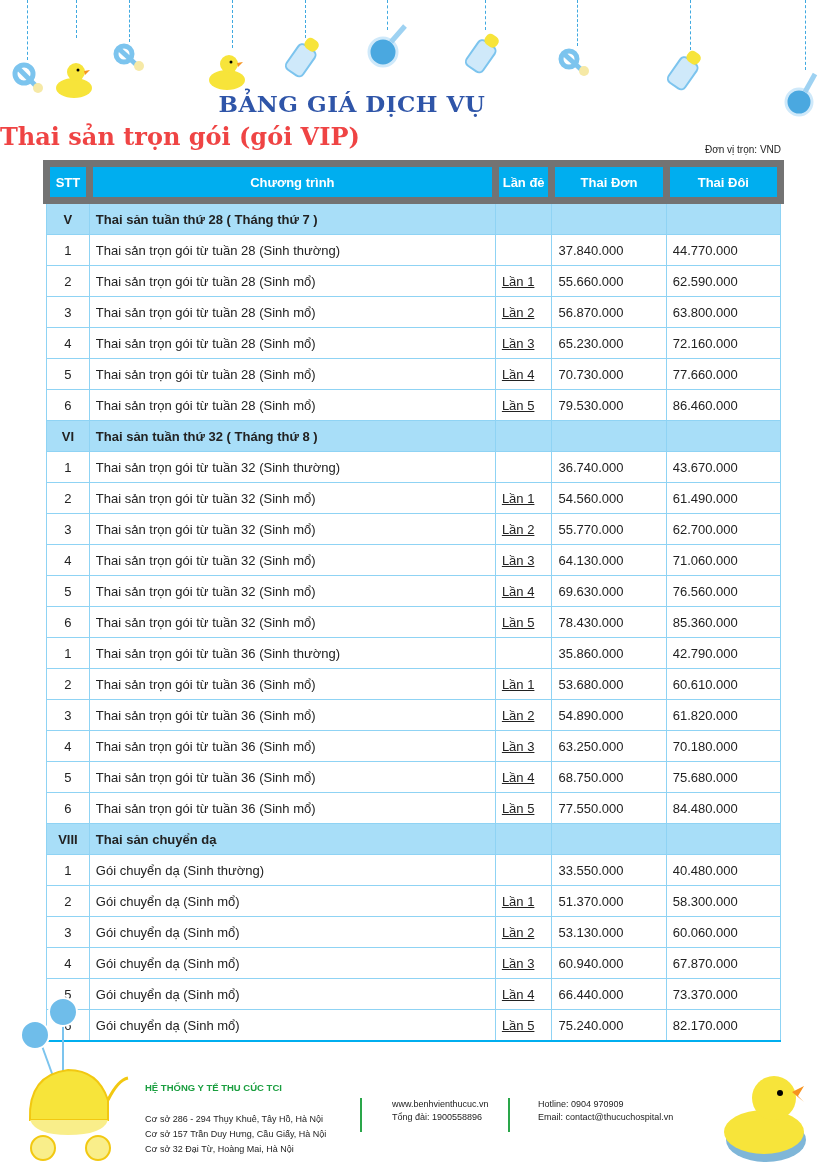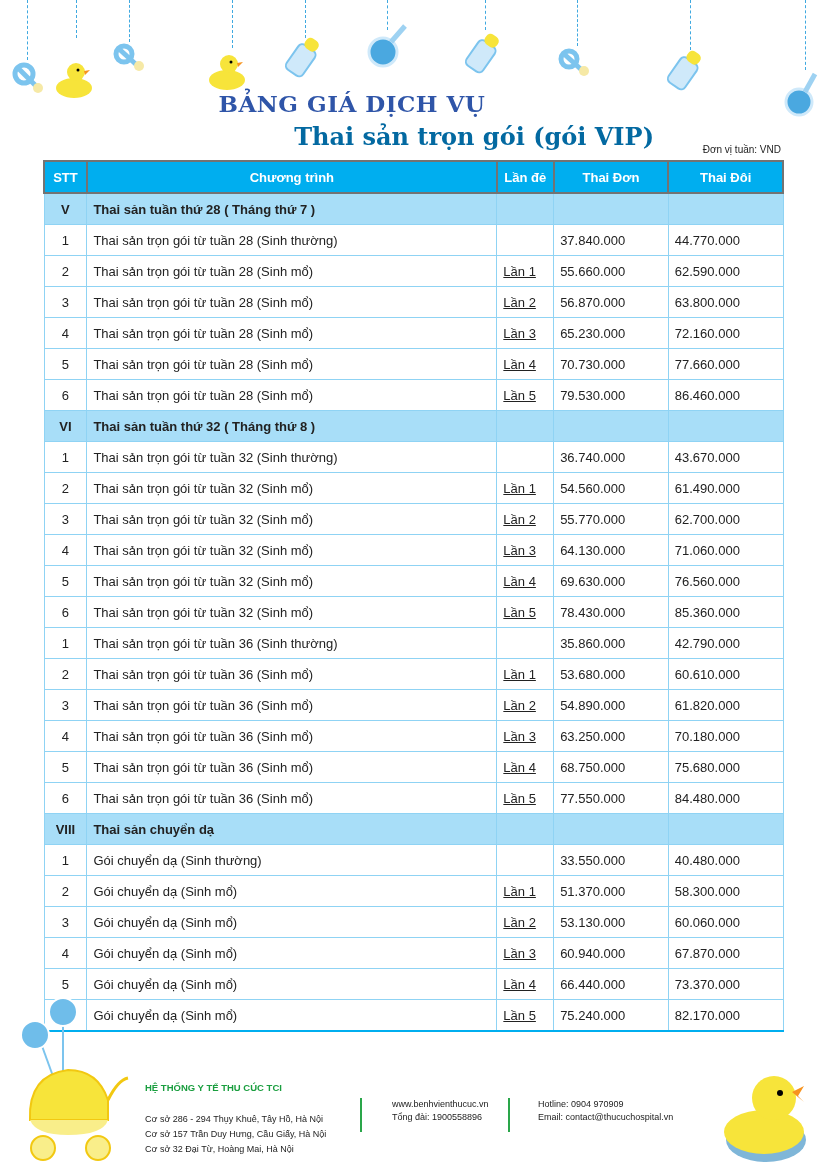--- a/index.html
+++ b/index.html
@@ -1,23 +1,23 @@
 <!DOCTYPE html>
 <html><head>
 <meta charset="utf-8">
 <style>
   html,body{margin:0;padding:0;}
   body{width:827px;height:1169px;position:relative;background:#ffffff;overflow:hidden;font-family:"Liberation Sans","DejaVu Sans",sans-serif;color:#222;}
   .deco{position:absolute;}
   .string{position:absolute;top:0;width:0;border-left:1px dashed #3fa9e0;}
   .title1{position:absolute;top:90px;left:0;width:704px;text-align:center;font-family:"DejaVu Serif","Liberation Serif",serif;font-weight:bold;font-size:23px;color:#2f55a8;letter-spacing:0.5px;}
-  .title2{position:absolute;top:122px;left:0;width:654px;text-align:right;font-family:"DejaVu Serif","Liberation Serif",serif;font-weight:bold;font-size:24px;color:#0369a1;}
+  .title2{position:absolute;top:122px;left:0;width:654px;text-align:left;font-family:"DejaVu Serif","Liberation Serif",serif;font-weight:bold;font-size:24px;color:#ef4444;}
   .unit{position:absolute;top:144px;right:46px;font-size:10px;color:#222;}
   table{position:absolute;top:160px;left:43px;width:741px;border-collapse:collapse;font-size:13px;}
-  th{background:#00aeef;color:#fff;font-weight:bold;height:28px;border:2px solid #737373;font-size:13px;}
+  th{background:#00aeef;color:#fff;font-weight:bold;height:28px;border:7px solid #737373;font-size:13px;}
   td{height:30px;border:1px solid #8fd3f4;padding:0 6px;}
   tr.group td{background:#a8def8;font-weight:bold;}
   td.stt{text-align:center;width:30px;}
   td.name{width:400px;}
   td.lan{text-align:left;width:44px;text-decoration:underline;}
   td.num{text-align:left;width:102px;}
   table tr:last-child td{border-bottom:2px solid #00aeef;}
   .footer{position:absolute;top:1080px;left:145px;font-size:9px;color:#222;line-height:15px;}
   .ft-title{color:#1a9e3f;font-weight:bold;font-size:9.5px;margin-bottom:17px;}
   .col{position:absolute;top:1098px;font-size:9px;line-height:13px;}
@@ -86,21 +86,21 @@
       <rect x="18" y="4" width="14" height="12" rx="5" fill="#f7e43a"></rect>
     </g>
   </svg>
 <svg class="deco" style="left:783px;top:68px" width="44" height="50">
     <circle cx="16" cy="34" r="13" fill="#4aa8e0" stroke="#cfe9fa" stroke-width="3"></circle>
     <line x1="22" y1="24" x2="32" y2="6" stroke="#9ed2f2" stroke-width="5"></line>
   </svg>
 
 <div class="title1">BẢNG GIÁ DỊCH VỤ</div>
 <div class="title2">Thai sản trọn gói (gói VIP)</div>
-<div class="unit">Đơn vị tuần: VND</div>
+<div class="unit">Đơn vị trọn: VND</div>
 
 <table>
   <thead>
     <tr>
       <th>STT</th>
       <th>Chương trình</th>
       <th>Lần đẻ</th>
       <th>Thai Đơn</th>
       <th>Thai Đôi</th>
     </tr>

